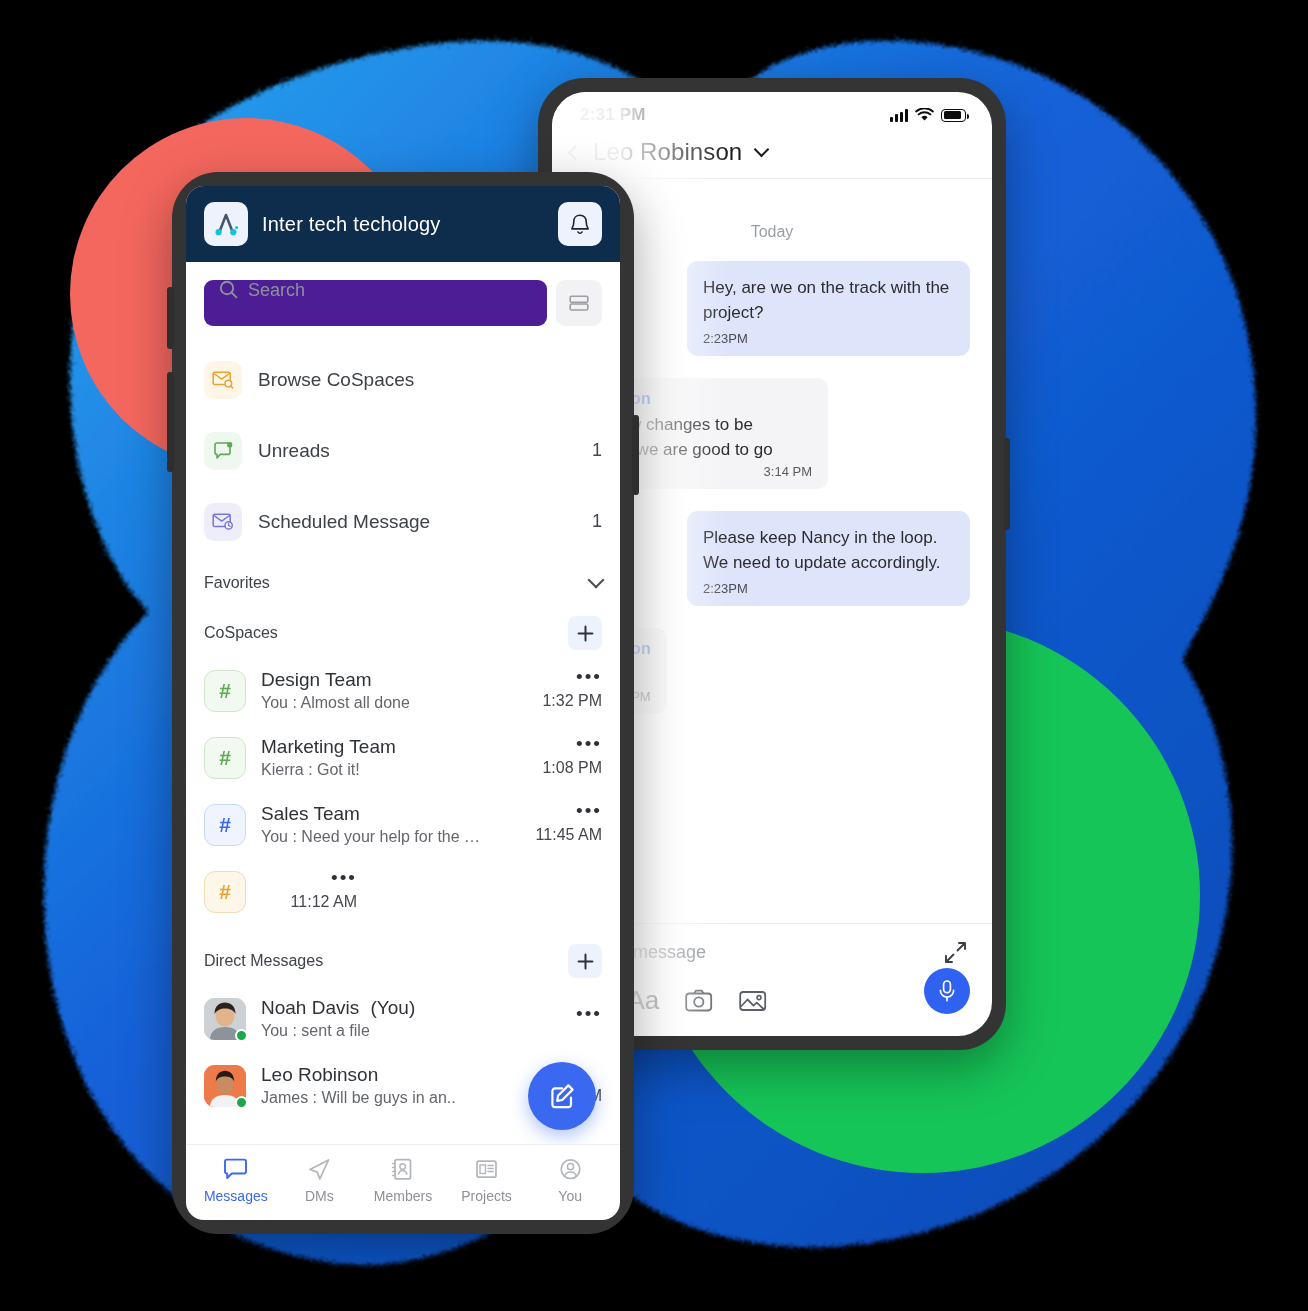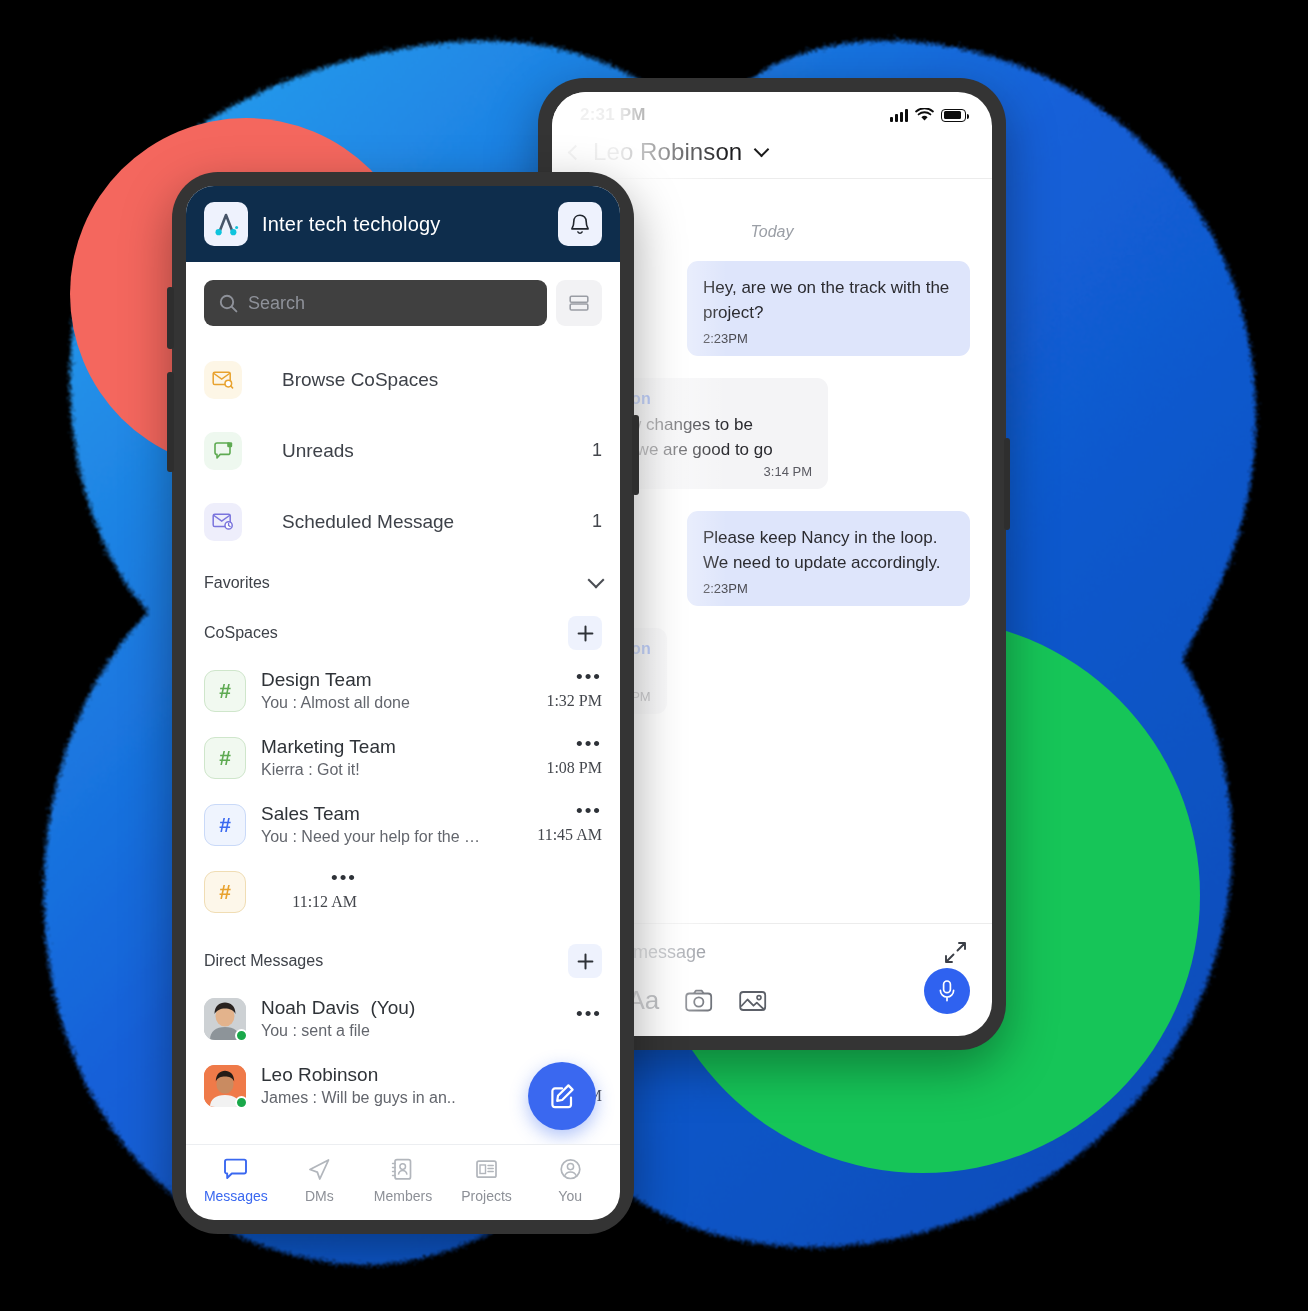--- a/index.html
+++ b/index.html
@@ -29,21 +29,21 @@
            border-radius:34px; overflow:hidden; }
   .btn-side { position:absolute; background:#2e2e2e; }
 
   
   #phone-right { left:538px; top:78px; width:468px; height:972px; }
   #phone-right .screen { inset:14px; border-radius:34px; }
   #phone-right .btn-side.right1 { right:-4px; top:360px; width:6px; height:92px; border-radius:3px; }
 
   
   #phone-left { left:172px; top:172px; width:462px; height:1062px; z-index:6; }
-  #phone-left .screen { inset:14px; border-radius:28px; }
+  #phone-left .screen { inset:14px; border-radius:18px; }
   #phone-left .btn-side.l1 { left:-5px; top:115px; width:7px; height:62px; border-radius:3px;}
   #phone-left .btn-side.l2 { left:-5px; top:200px; width:7px; height:100px; border-radius:3px;}
   #phone-left .btn-side.r1 { right:-5px; top:243px; width:7px; height:80px; border-radius:3px;}
 
   
   .r-wrap { display:flex; flex-direction:column; height:100%; background:#fff; }
   .statusbar { height:46px; display:flex; align-items:center;
      justify-content:space-between; padding:0 26px 0 28px; }
   .statusbar .time { font-size:17px; font-weight:700; color:#0d0d0d; letter-spacing:.2px;}
   .status-icons { display:flex; align-items:center; gap:7px; }
@@ -59,21 +59,21 @@
 
   .chat-head { padding:0 20px 12px 18px; display:flex; align-items:center; gap:10px;
       border-bottom:1px solid #ececec; }
   .chev-left { width:11px; height:11px; border-left:2.6px solid #1b1b1b;
       border-bottom:2.6px solid #1b1b1b; transform:rotate(45deg); margin-right:2px;}
   .chat-title { font-size:24px; color:#1d1d1f; letter-spacing:.1px; }
   .chev-dn { width:11px; height:11px; border-right:2.6px solid #1b1b1b;
       border-bottom:2.6px solid #1b1b1b; transform:rotate(45deg); margin:-6px 0 0 4px;}
 
   .chat-body { flex:1; position:relative; padding:26px 22px 10px; overflow:hidden; }
-  .daydiv { text-align:center; color:#9b9fa6; font-size:16px; margin:18px 0 20px;font-style:italic;}
+  .daydiv { text-align:center; color:#9b9fa6; font-size:16px; margin:18px 0 20px;}
   .msg { margin-bottom:22px; display:flex; }
   .msg.out { justify-content:flex-end; }
   .bubble-out { background:#dee5fb; border-radius:11px; padding:14px 16px 10px;
       max-width:283px; }
   .bubble-out p { font-size:17px; line-height:25px; color:#2b2b30; }
   .bubble-out .t { font-size:13px; color:#4b4b52; margin-top:6px; }
   .bubble-in { background:#f4f4f6; border-radius:11px; padding:12px 16px 10px;
       max-width:300px; margin-left:-46px; }
   .bubble-in .who { font-size:16px; font-weight:700; color:#3b6ef5; margin-bottom:4px;}
   .bubble-in p { font-size:17px; line-height:25px; color:#2b2b30; }
@@ -98,31 +98,31 @@
   .l-wrap { display:flex; flex-direction:column; height:100%; background:#fff; }
   .l-header { background:#0e2d4c; padding:16px 18px; display:flex;
       align-items:center; gap:14px; }
   .logo-box { width:44px; height:44px; border-radius:10px; background:#eef2fd;
       display:flex; align-items:center; justify-content:center; flex:0 0 auto;}
   .l-title { color:#fff; font-size:20px; letter-spacing:.2px; flex:1; }
   .bell-box { width:44px; height:44px; border-radius:10px; background:#eef2fd;
       display:flex; align-items:center; justify-content:center; flex:0 0 auto;}
 
   .search-row { display:flex; gap:9px; padding:18px 18px 4px; }
-  .search-box { flex:1; height:46px; background:#404040; border-radius:9px;
-      display:flex; align-items:center; gap:10px; padding:0 15px; }
+  .search-box { flex:1; height:46px; background:#4c1d95; border-radius:9px;
+      display:flex; gap:10px; padding:0 15px; }
   .search-box .ph { font-size:18px; color:#8e9199; }
   .filter-box { width:46px; height:46px; background:#f2f2f4; border-radius:9px;
       display:flex; align-items:center; justify-content:center; }
 
   .nav-list { padding:14px 18px 0; }
   .nav-item { display:flex; align-items:center; gap:16px; height:71px; }
   .nav-ic { width:38px; height:38px; border-radius:10px; display:flex;
       align-items:center; justify-content:center; flex:0 0 auto;}
-  .nav-label { flex:1; font-size:19px; color:#3e4249;margin-left:24px; }
+  .nav-label { flex:1; font-size:19px; color:#3e4249; }
   .nav-count { font-size:18px; color:#44474d; }
 
   .sec-head { display:flex; align-items:center; padding:10px 18px 8px; height:50px;}
   .sec-head .t { flex:1; font-size:16px; color:#3e4249; }
   .plus-btn { width:34px; height:34px; border-radius:8px; background:#eef2fd;
       display:flex; align-items:center; justify-content:center; color:#2e3238;
       font-size:26px; line-height:0; }
   .caret { width:12px; height:12px; border-right:2.4px solid #4a4d53;
       border-bottom:2.4px solid #4a4d53; transform:rotate(45deg); margin-top:-6px;}
 
@@ -131,21 +131,21 @@
   .hash { width:42px; height:42px; border-radius:11px; display:flex;
       align-items:center; justify-content:center; font-size:21px; font-weight:600;
       flex:0 0 auto; }
   .chan-mid { flex:1; min-width:0; }
   .chan-name { font-size:19px; color:#2f3338; margin-bottom:3px; }
   .chan-sub { font-size:16px; color:#63666d; white-space:nowrap; overflow:hidden;
       text-overflow:ellipsis; }
   .chan-right { text-align:right; flex:0 0 auto; width:96px; }
   .dots { color:#2e3238; font-size:19px; letter-spacing:2px; line-height:10px;
       margin-bottom:10px; }
-  .chan-time { font-size:16px; color:#44474d;font-family:Liberation Serif, serif; }
+  .chan-time { font-size:16px; color:#44474d; }
 
   .avatar { width:42px; height:42px; border-radius:11px; flex:0 0 auto;
       position:relative; overflow:visible; }
   .avatar .ph-img { position:absolute; inset:0; border-radius:11px; overflow:hidden;}
   .avatar .dot { position:absolute; right:-2px; bottom:-2px; width:13px; height:13px;
       border-radius:50%; background:#19a84a; border:2px solid #fff; }
   .dm-name { font-size:19px; color:#2f3338; margin-bottom:3px; }
 
   .fab { position:absolute; right:24px; bottom:14px; width:68px; height:68px;
       border-radius:50%; background:#3a68f0; display:flex; align-items:center;

